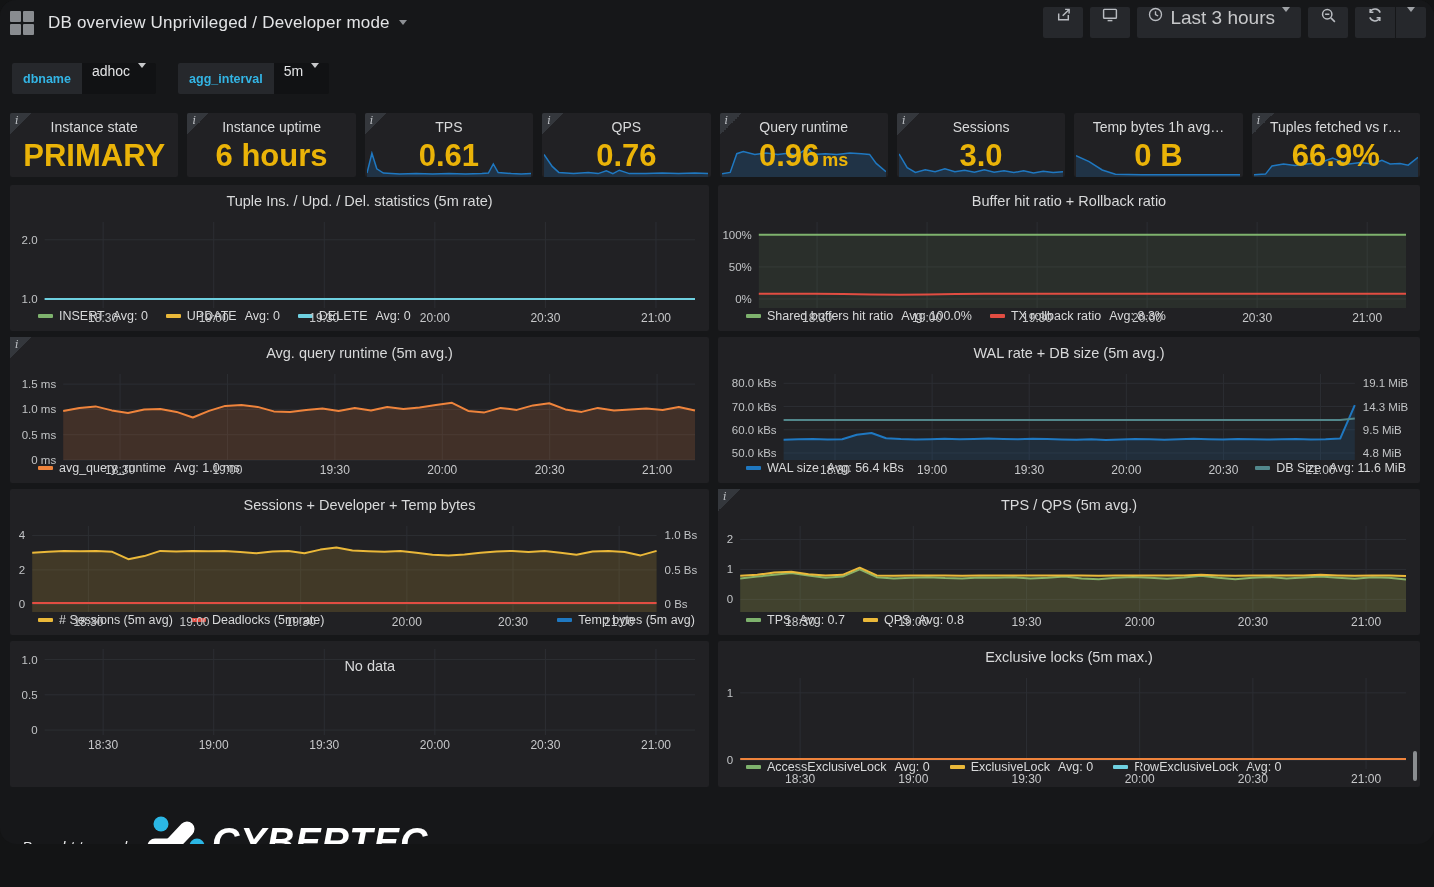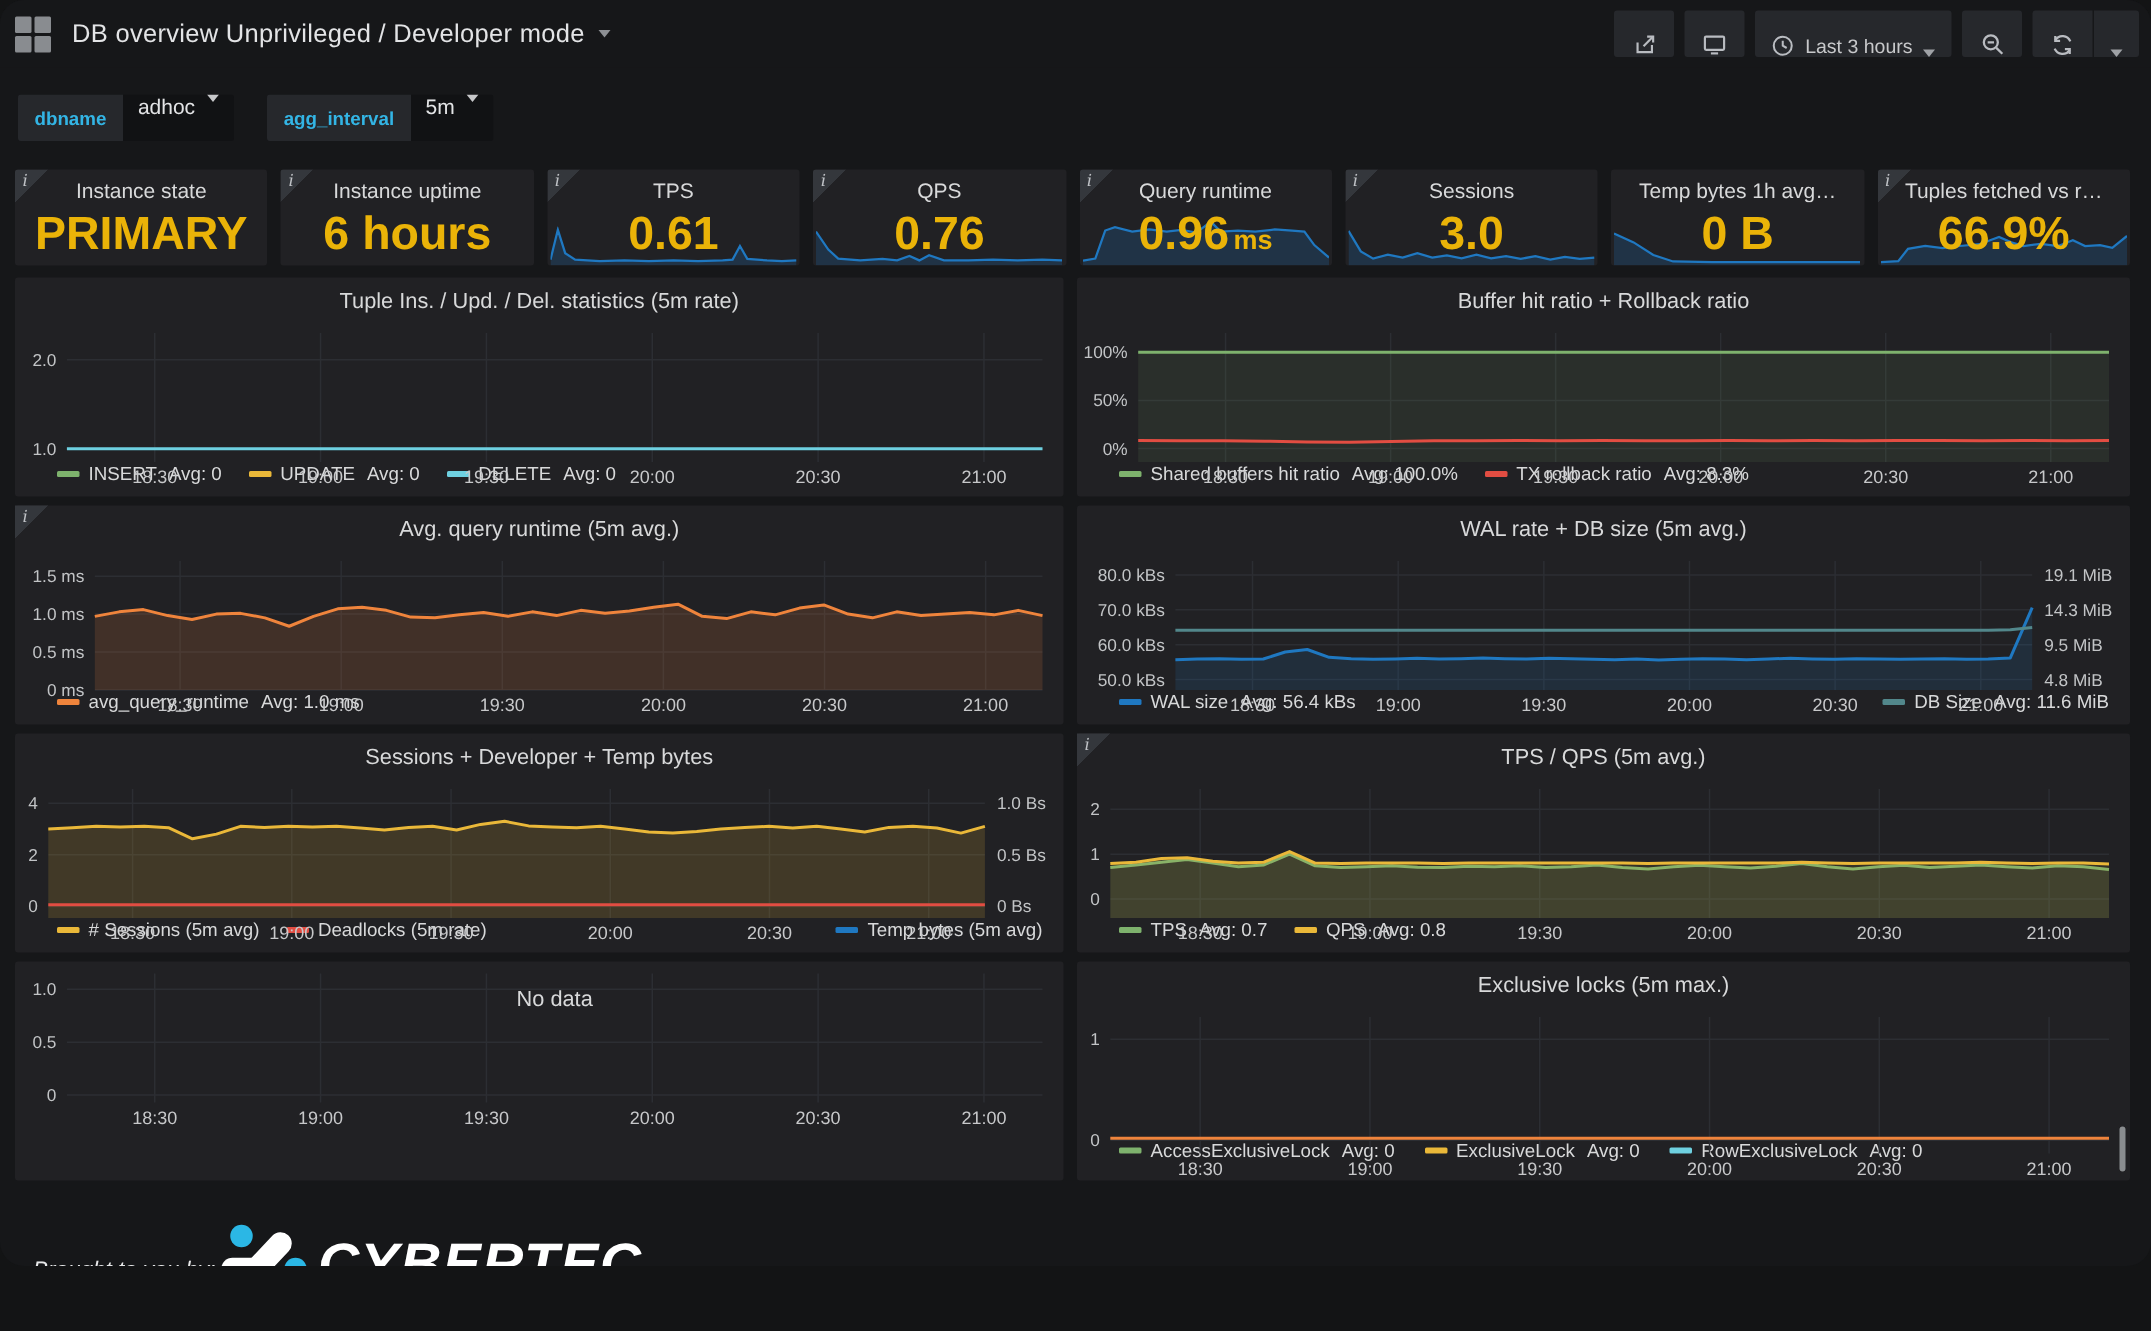--- a/index.html
+++ b/index.html
@@ -7,21 +7,21 @@
   body { font-family:"Liberation Sans", sans-serif; }
   #app { position:relative; width:1434px; height:844px; background:#161719; overflow:hidden; color:#d8d9da;border-radius:16px; }
 
   
   .navbar { position:absolute; top:0; left:0; right:0; height:45px; background:#161719; display:flex; align-items:center; padding:0 8px 0 10px; }
   .grid-icon { display:grid; grid-template-columns:11px 11px; grid-template-rows:11px 11px; gap:2px; margin-right:14px; }
   .grid-icon span { background:#898c90; border-radius:1px; }
   .dash-title { font-size:17px; color:#e3e4e6; letter-spacing:0.2px; }
   .title-caret { display:inline-block; width:0; height:0; border-left:4px solid transparent; border-right:4px solid transparent; border-top:5px solid #8d9094; margin-left:9px; vertical-align:middle; cursor:pointer; }
   .nav-right { margin-left:auto; display:flex; align-items:center; gap:7px; }
-  .nav-btn { height:31px; min-width:40px; background:#26282c; border-radius:2px; display:flex; align-items:flex-end; justify-content:center; padding:0 11px; color:#c7c8ca; font-size:13px; cursor:pointer; gap:7px; }
+  .nav-btn { height:31px; min-width:40px; background:#26282c; border-radius:2px; display:flex; align-items:flex-start; justify-content:center; padding:0 11px; color:#c7c8ca; font-size:19px; cursor:pointer; gap:7px; }
   .nav-btn svg { display:block; }
   .btn-caret { width:0; height:0; border-left:4px solid transparent; border-right:4px solid transparent; border-top:5px solid #9fa2a6; }
   .joined { display:flex; gap:1px; }
   .joined .nav-btn:first-child { border-top-right-radius:0; border-bottom-right-radius:0; }
   .joined .nav-btn:last-child  { border-top-left-radius:0; border-bottom-left-radius:0; min-width:30px; padding:0 9px; }
 
   
   .submenu { position:absolute; top:63px; left:12px; display:flex; gap:22px; }
   .var-chip { display:flex; height:31px; border-radius:2px; overflow:hidden; cursor:pointer; }
   .var-label { background:#26282c; color:#33b5e5; font-size:12.5px; font-weight:bold; display:flex; align-items:center; padding:0 11px; }

